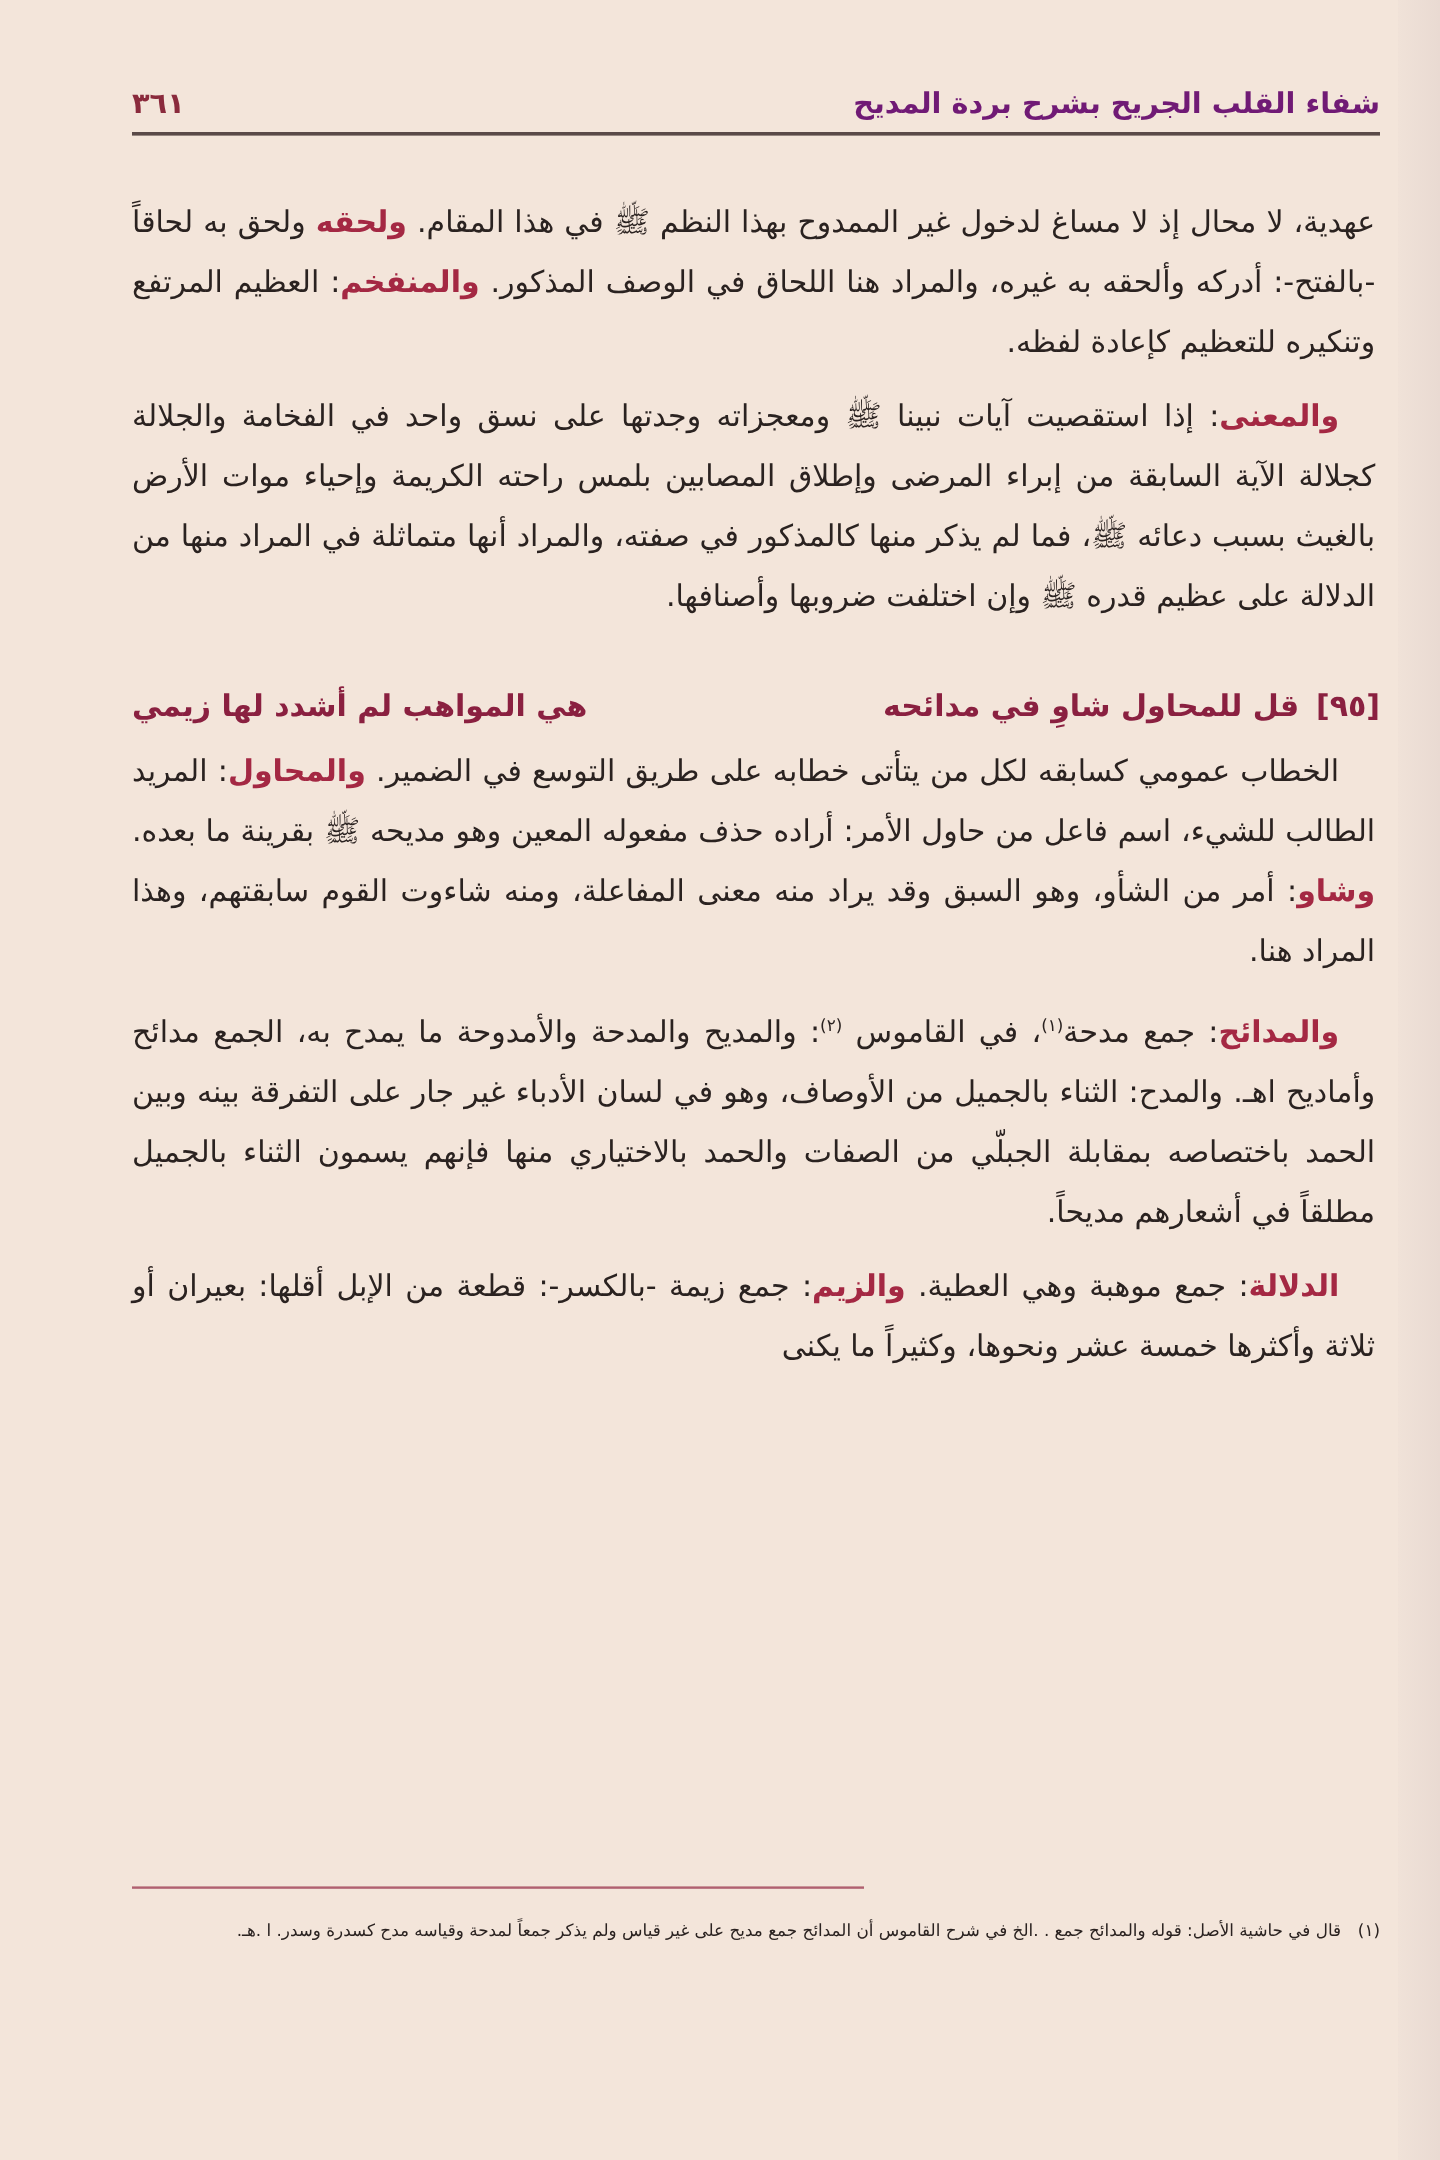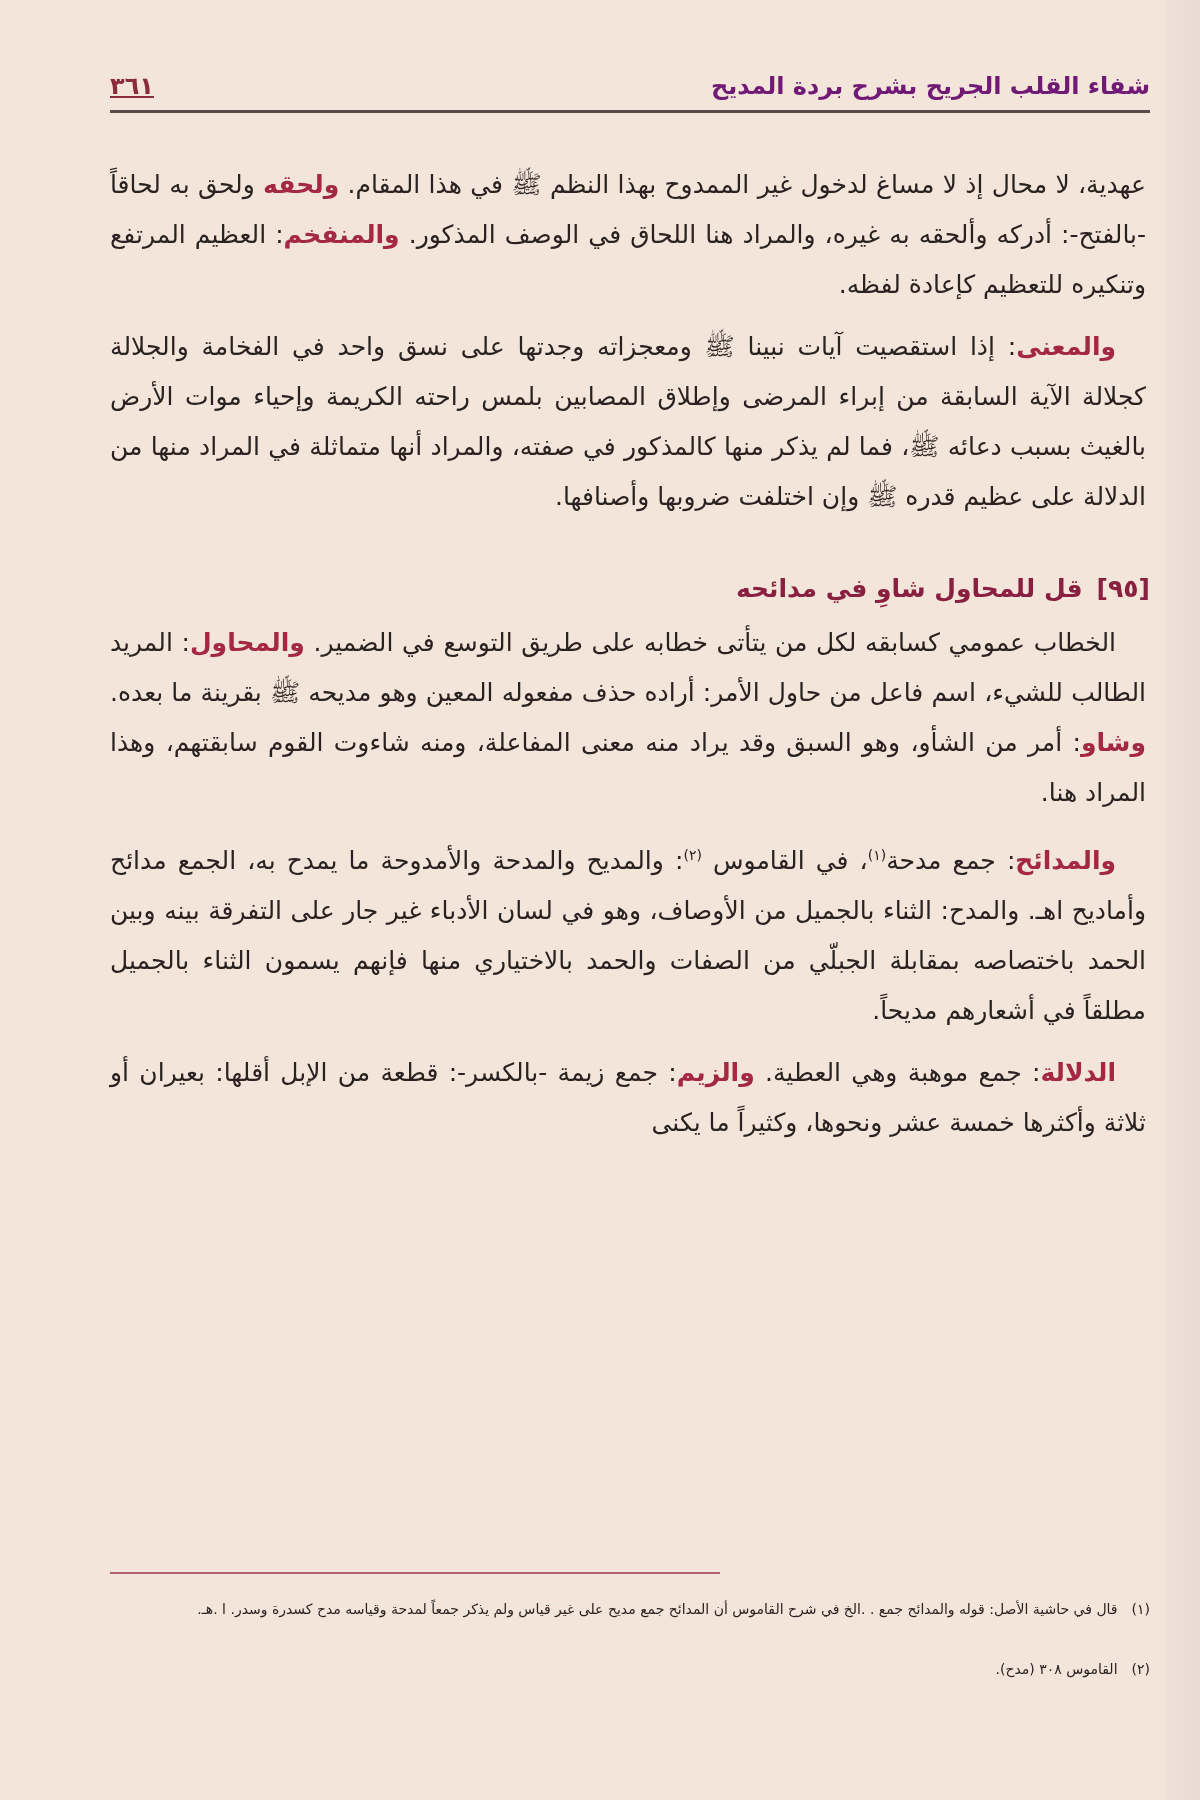--- a/index.html
+++ b/index.html
@@ -21,21 +21,21 @@
   .header {
     position: absolute; top: 70px; left: 0; right: 0; height: 40px;
     border-bottom: 3px solid #5a4a48;
   }
   .header .title {
     position: absolute; right: 0; top: 2px;
     color: #701a75; font-weight: bold; font-size: 24px;
   }
   .header .pnum {
     position: absolute; left: 0; top: 2px;
-    color: #8a2a3c; font-weight: bold; font-size: 24px; text-decoration: underline;
+    color: #8a2a3c; font-weight: bold; font-size: 24px;
   }
   .body {
     position: absolute; top: 160px; left: 0; right: 0;
     font-size: 25px; line-height: 50px; text-align: justify;
   }
   .body p { margin: 0 4px 12px 0; }
   .indent { text-indent: 30px; }
   .term { color: #a42843; font-weight: bold; }
   .verse {
     display: flex; justify-content: space-between; align-items: flex-end;
@@ -67,28 +67,28 @@
     <span class="pnum">٣٦١</span>
   </div>
 
   <div class="body">
     <p><span>عهدية، لا محال إذ لا مساغ لدخول غير الممدوح بهذا النظم ﷺ في هذا المقام. </span><span class="term">ولحقه</span><span> ولحق به لحاقاً -بالفتح-: أدركه وألحقه به غيره، والمراد هنا اللحاق في الوصف المذكور. </span><span class="term">والمنفخم</span><span>: العظيم المرتفع وتنكيره للتعظيم كإعادة لفظه.</span></p>
 
     <p class="indent"><span class="term">والمعنى</span><span>: إذا استقصيت آيات نبينا ﷺ ومعجزاته وجدتها على نسق واحد في الفخامة والجلالة كجلالة الآية السابقة من إبراء المرضى وإطلاق المصابين بلمس راحته الكريمة وإحياء موات الأرض بالغيث بسبب دعائه ﷺ، فما لم يذكر منها كالمذكور في صفته، والمراد أنها متماثلة في المراد منها من الدلالة على عظيم قدره ﷺ وإن اختلفت ضروبها وأصنافها.</span></p>
 
     <div class="verse">
       <span class="v1"><span class="num">[٩٥]</span><span>قل للمحاول شاوِ في مدائحه</span></span>
+      <span class="v2">هي المواهب لم أشدد لها زيمي</span>
     </div>
 
     <p class="indent"><span>الخطاب عمومي كسابقه لكل من يتأتى خطابه على طريق التوسع في الضمير. </span><span class="term">والمحاول</span><span>: المريد الطالب للشيء، اسم فاعل من حاول الأمر: أراده حذف مفعوله المعين وهو مديحه ﷺ بقرينة ما بعده. </span><span class="term">وشاو</span><span>: أمر من الشأو، وهو السبق وقد يراد منه معنى المفاعلة، ومنه شاءوت القوم سابقتهم، وهذا المراد هنا.</span></p>
 
     <p class="indent"><span class="term">والمدائح</span><span>: جمع مدحة</span><sup>(١)</sup><span>، في القاموس </span><sup>(٢)</sup><span>: والمديح والمدحة والأمدوحة ما يمدح به، الجمع مدائح وأماديح اهـ. والمدح: الثناء بالجميل من الأوصاف، وهو في لسان الأدباء غير جار على التفرقة بينه وبين الحمد باختصاصه بمقابلة الجبلّي من الصفات والحمد بالاختياري منها فإنهم يسمون الثناء بالجميل مطلقاً في أشعارهم مديحاً.</span></p>
 
     <p class="indent"><span class="term">الدلالة</span><span>: جمع موهبة وهي العطية. </span><span class="term">والزيم</span><span>: جمع زيمة -بالكسر-: قطعة من الإبل أقلها: بعيران أو ثلاثة وأكثرها خمسة عشر ونحوها، وكثيراً ما يكنى</span></p>
   </div>
 
   <div class="fn-sep"></div>
 
   <div class="footnotes">
     <p><span class="fn-num">(١)</span><span>قال في حاشية الأصل: قوله والمدائح جمع . .الخ في شرح القاموس أن المدائح جمع مديح على غير قياس ولم يذكر جمعاً لمدحة وقياسه مدح كسدرة وسدر. ا .هـ.</span></p>
-    <p><span class="fn-num">(٢)</span><span>القاموس ٣٠٨ (مدح).</span></p>
   </div>
 </div>
 
 </body></html>

